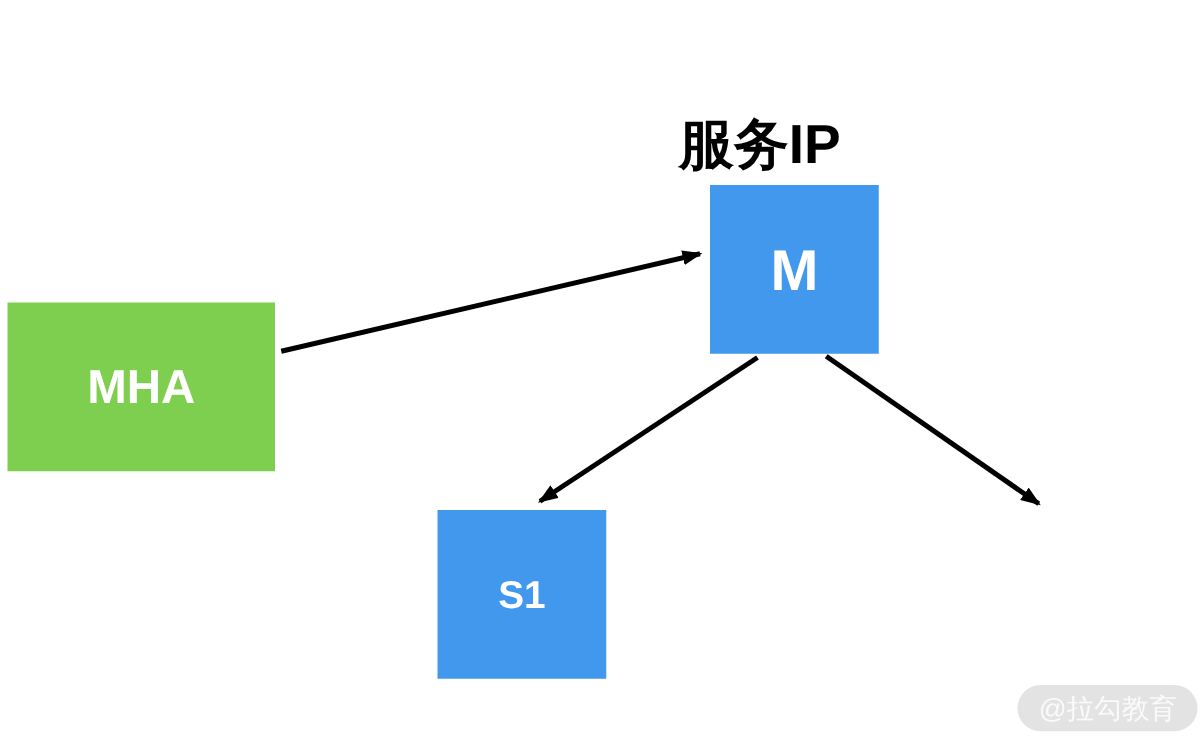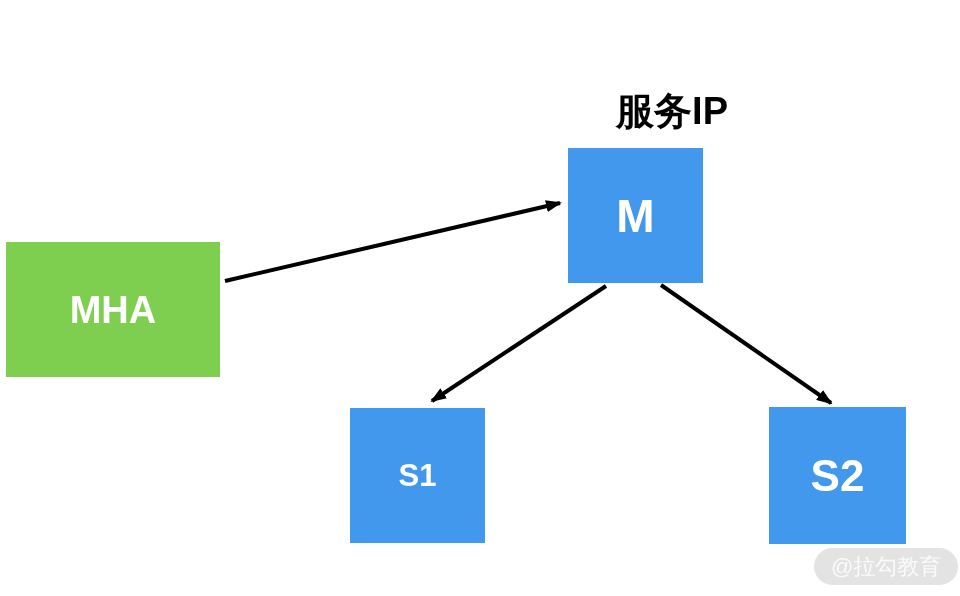--- a/index.html
+++ b/index.html
@@ -9,22 +9,22 @@
     height: 596px;
     background: #ffffff;
     overflow: hidden;
     font-family: "Liberation Sans", "DejaVu Sans", sans-serif;
   }
   .service-ip-label {
     position: absolute;
     left: 543px;
     top: 86px;
     width: 185px;
-    text-align: right;
-    font-size: 38px;
+    text-align: left;
+    font-size: 44px;
     font-weight: bold;
     color: #000000;
     white-space: nowrap;
   }
   .node {
     position: absolute;
     display: flex;
     align-items: center;
     justify-content: center;
     color: #ffffff;
@@ -85,21 +85,18 @@
   </div>
 
   <div class="node node-blue node-master">
     <span>M</span>
   </div>
 
   <div class="node node-blue node-s1">
     <span>S1</span>
   </div>
 
-  <div class="node node-blue node-s2">
-    <span>S2</span>
-  </div>
 
   <div class="watermark">
     <span>@拉勾教育</span>
   </div>
 
 </div>
 
 </body></html>

